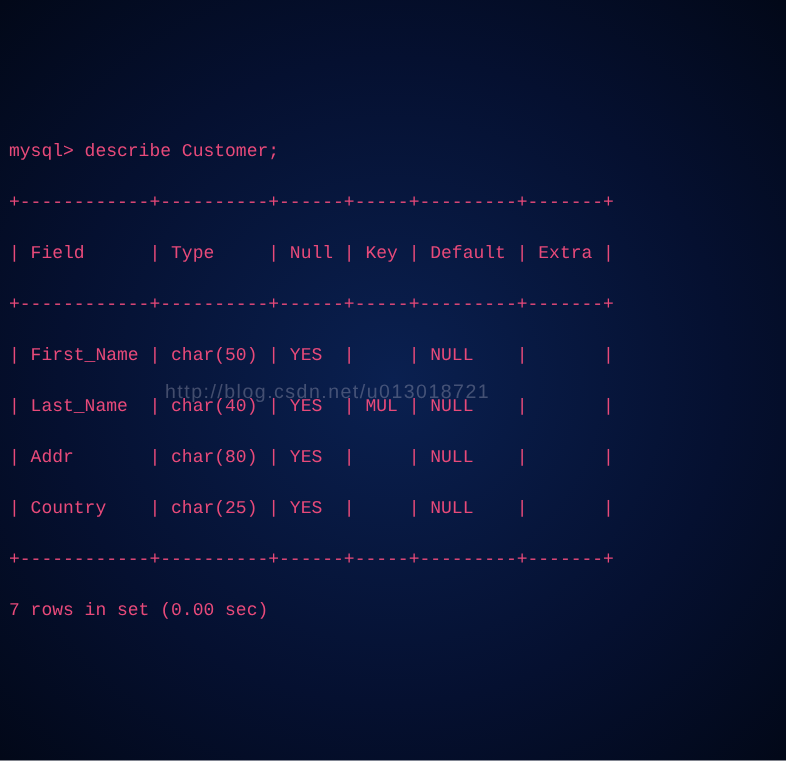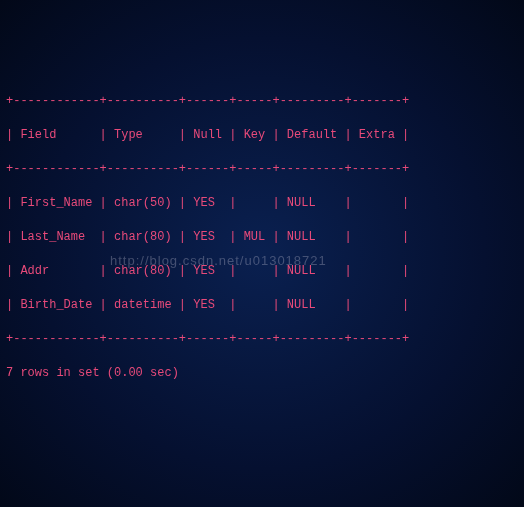--- a/index.html
+++ b/index.html
@@ -30,27 +30,28 @@
       letter-spacing: 1px;
       pointer-events: none;
     }
   </style>
 </head>
 <body>
 
 
 
 <div>
+<div>mysql&gt; describe Customer;</div>
 <div>+------------+----------+------+-----+---------+-------+</div>
 <div>| Field      | Type     | Null | Key | Default | Extra |</div>
 <div>+------------+----------+------+-----+---------+-------+</div>
 <div>| First_Name | char(50) | YES  |     | NULL    |       |</div>
-<div>| Last_Name  | char(80) | YES  | MUL | NULL    |       |</div>
+<div>| Last_Name  | char(40) | YES  | MUL | NULL    |       |</div>
 <div>| Addr       | char(80) | YES  |     | NULL    |       |</div>
-<div>| Birth_Date | datetime | YES  |     | NULL    |       |</div>
+<div>| Country    | char(25) | YES  |     | NULL    |       |</div>
 <div>+------------+----------+------+-----+---------+-------+</div>
 <div>7 rows in set (0.00 sec)</div>
 <div></div>
 
 
 
 
 
 
 

